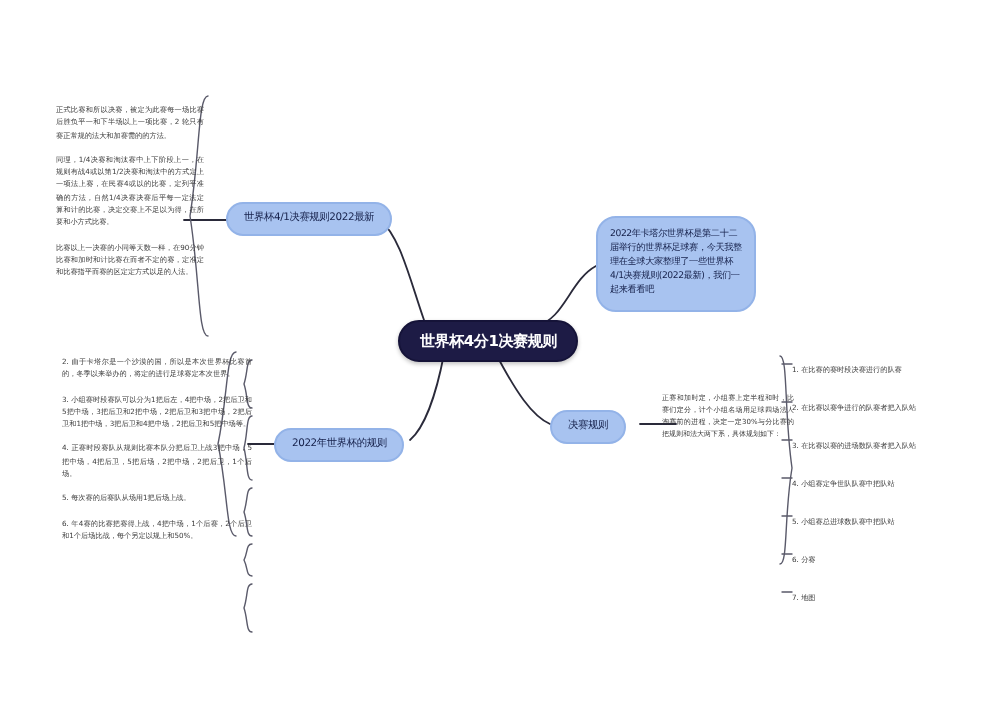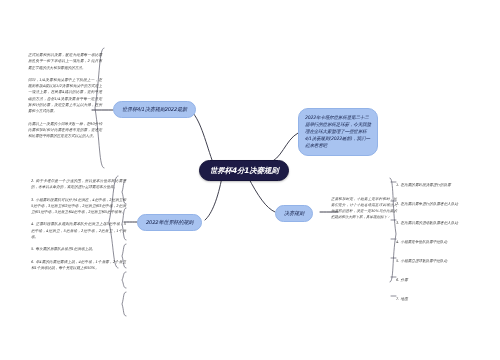--- a/index.html
+++ b/index.html
@@ -14,21 +14,20 @@
     overflow: hidden;
     font-family: "DejaVu Sans", "Liberation Sans", sans-serif;
     color: #2b2b2b;
   }
 
   #canvas {
     position: absolute;
     inset: 0;
     width: 500px;
     height: 360px;
-    font-style: italic;
   }
 
   svg.links {
     position: absolute;
     left: 0;
     top: 0;
     width: 500px;
     height: 360px;
     pointer-events: none;
   }

